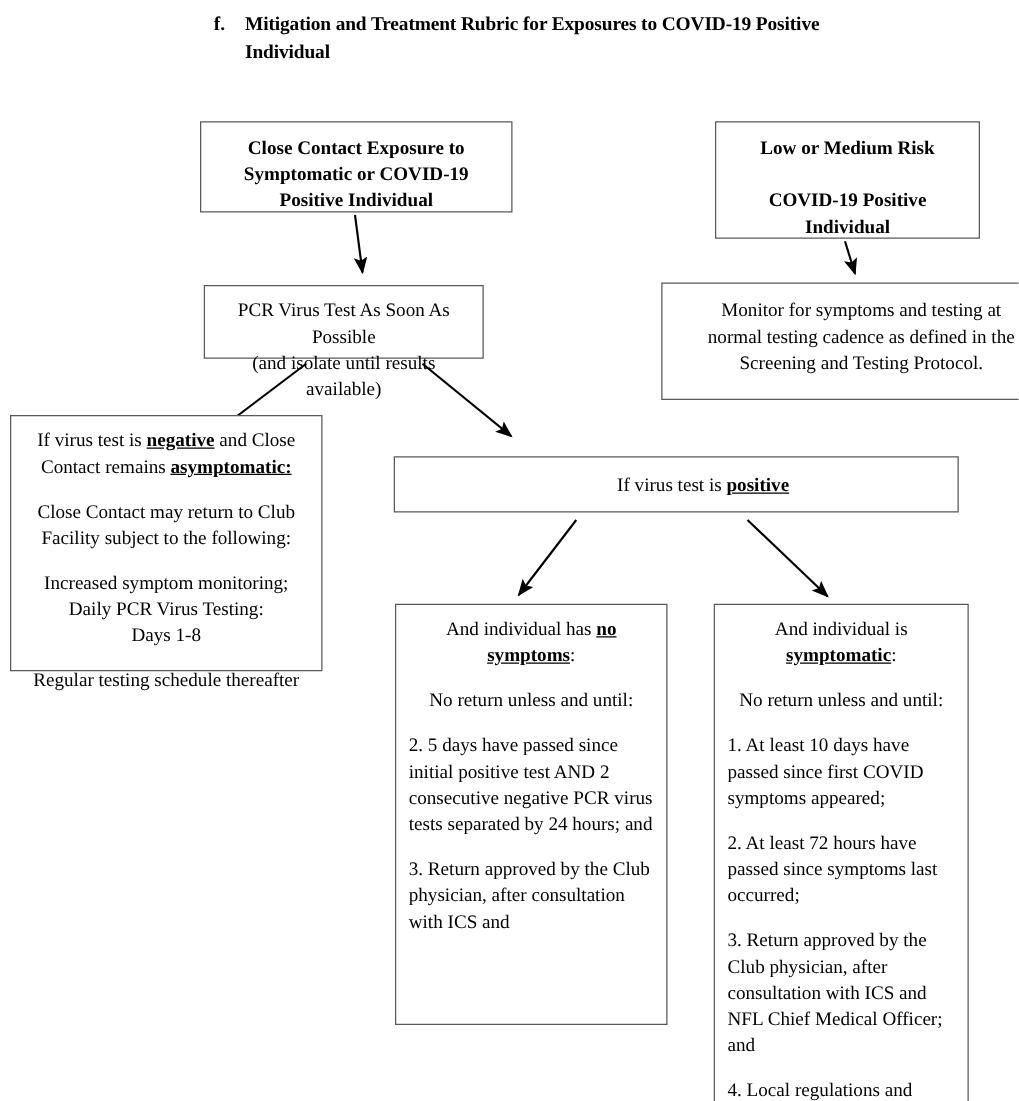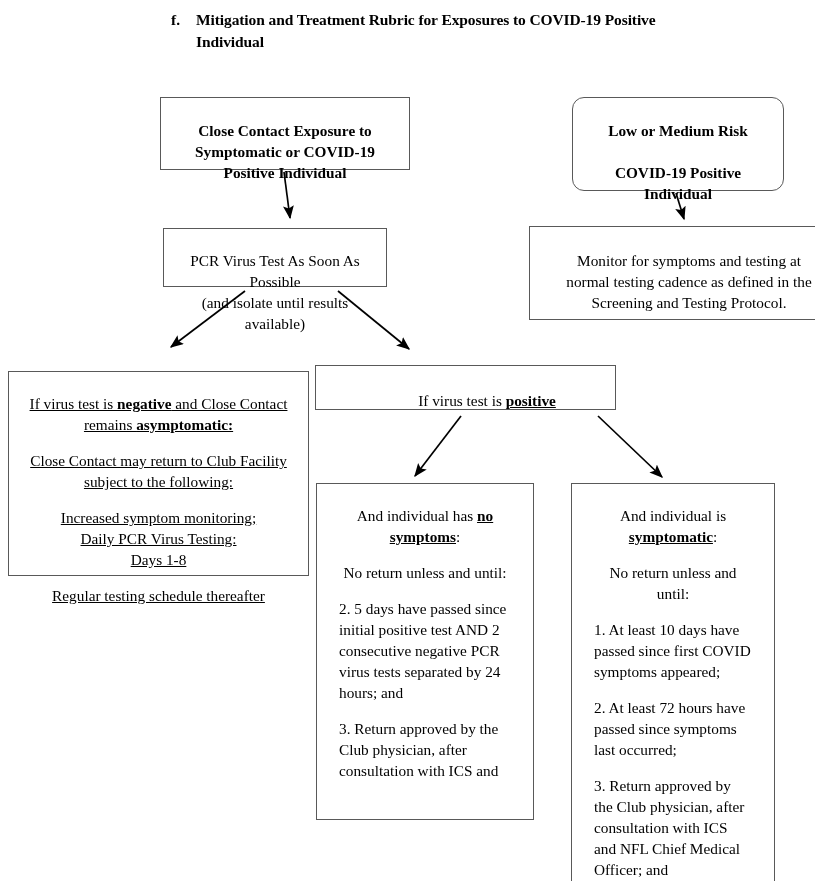--- a/index.html
+++ b/index.html
@@ -52,54 +52,54 @@
     font-size: 15.3px;
     line-height: 21px;
   }
   .box .inner {
     padding: 0 7px;
   }
   .bold { font-weight: bold; }
   .bu { font-weight: bold; text-decoration: underline; }
 
   .box p {
-    margin: 12px;
+    margin: 0;
   }
   .box p + p {
     margin-top: 15px;
   }
 
   .box.left-align {
     text-align: left;
   }
   .box.left-align .inner {
     padding: 0 10px;
   }
 
   .centered-title {
     text-align: center;
   }
 
   
   #box-close-contact       { left: 160px; top: 97px;  width: 250px; height: 73px; }
   #box-close-contact .inner{ padding-top: 10px; }
 
-  #box-low-medium          { left: 572px; top: 97px;  width: 212px; height: 94px; border-radius: 12px; }
+  #box-low-medium          { left: 572px; top: 97px;  width: 212px; height: 94px; }
   #box-low-medium .inner   { padding-top: 10px; }
 
   #box-pcr-test            { left: 163px; top: 228px; width: 224px; height: 59px; }
   #box-pcr-test .inner     { padding-top: 9px; }
 
   #box-monitor             { left: 529px; top: 226px; width: 320px; height: 94px; }
   #box-monitor .inner      { padding-top: 11px; }
 
-  #box-negative            { left: 8px;   top: 371px; width: 301px; height: 205px; text-decoration: underline; }
+  #box-negative            { left: 8px;   top: 332px; width: 250px; height: 205px; }
   #box-negative .inner     { padding-top: 9px; }
 
-  #box-positive            { left: 315px; top: 365px; width: 301px; height: 45px; padding-left: 43px; }
+  #box-positive            { left: 315px; top: 365px; width: 452px; height: 45px; padding-left: 43px; }
   #box-positive .inner     { padding-top: 12px; }
 
   #box-no-symptoms         { left: 316px; top: 483px; width: 218px; height: 337px; }
   #box-no-symptoms .inner  { padding-top: 9px; }
 
   #box-symptomatic         { left: 571px; top: 483px; width: 204px; height: 400px; }
   #box-symptomatic .inner  { padding-top: 9px; }
 
   .num-item { text-indent: 0; }
 

